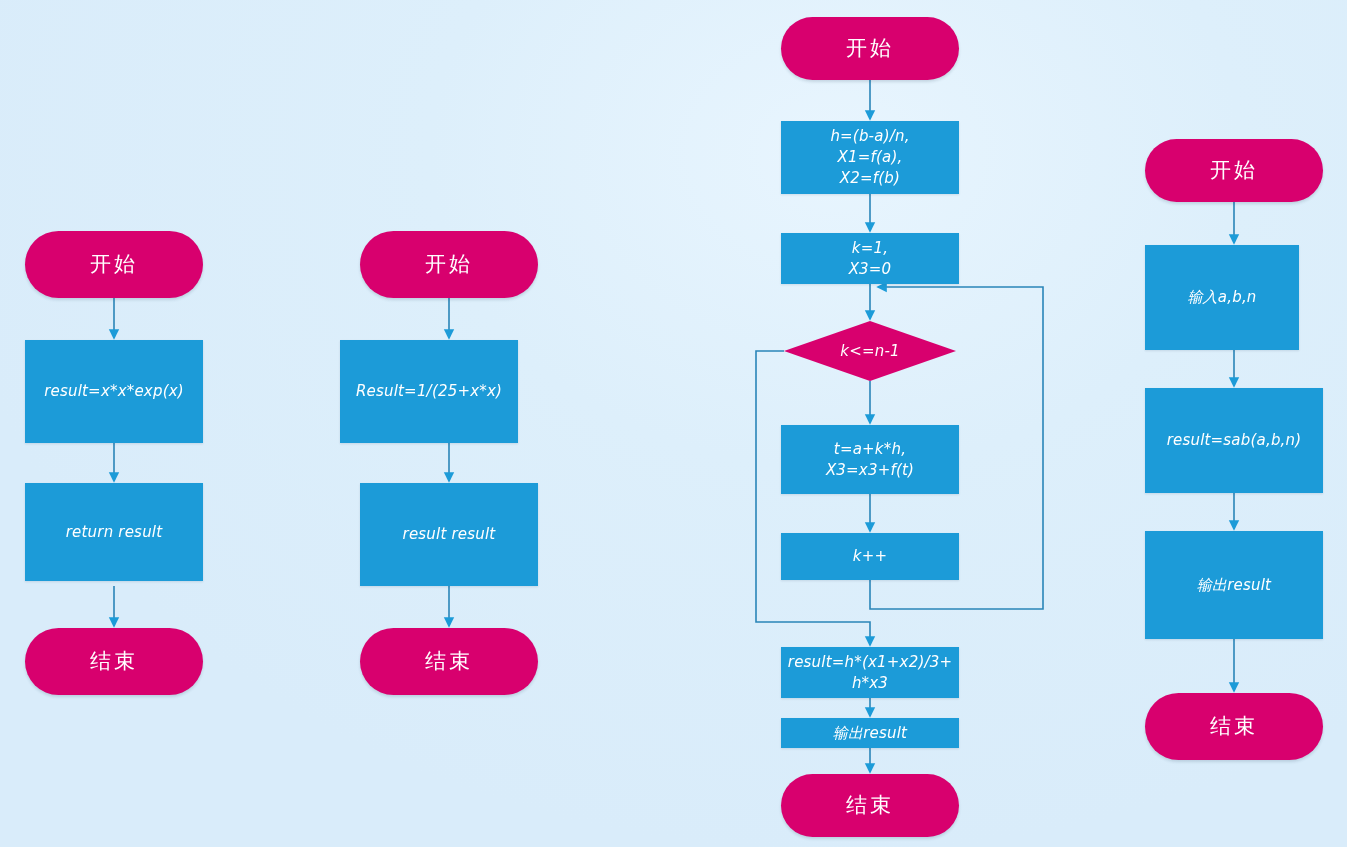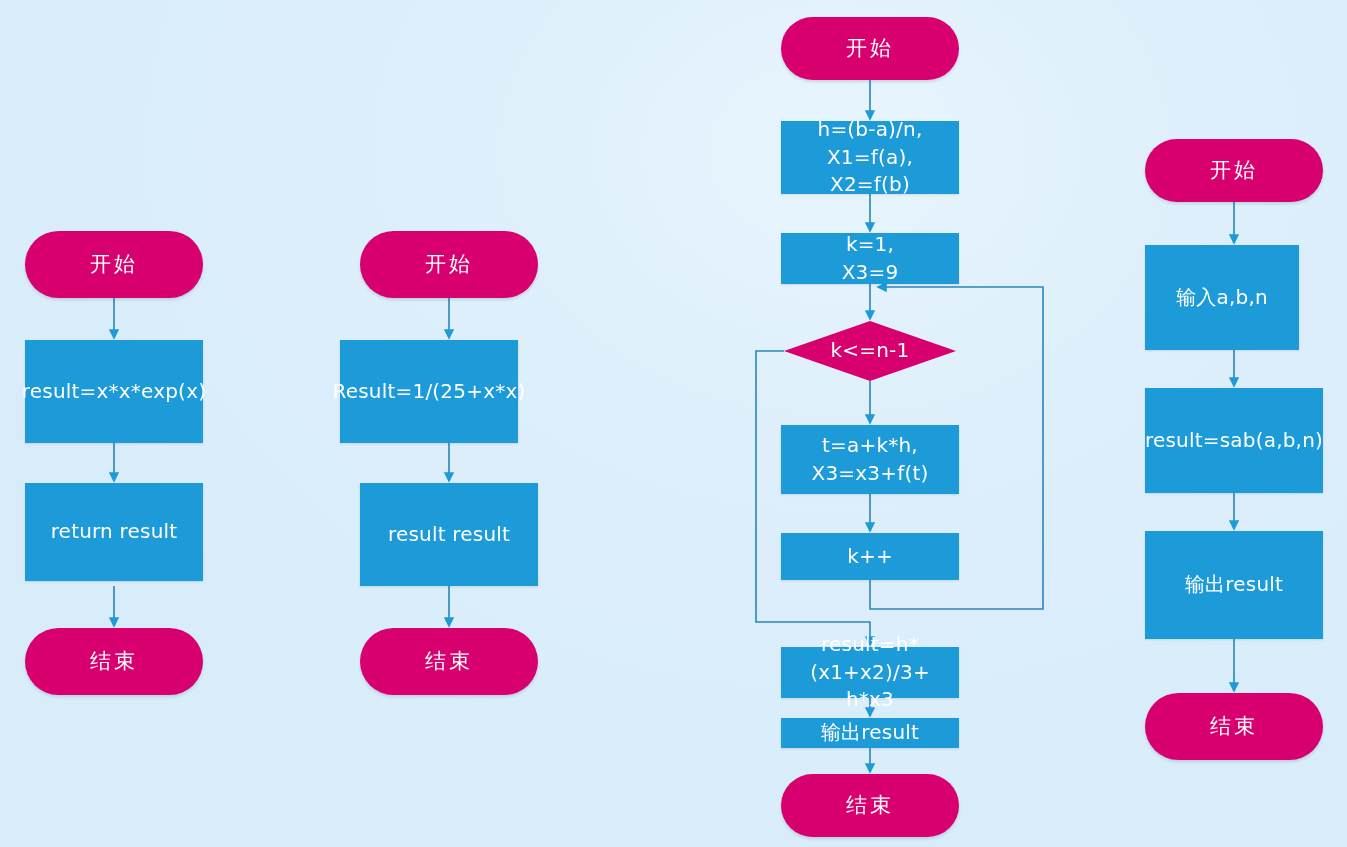--- a/index.html
+++ b/index.html
@@ -31,21 +31,22 @@
   }
   .node {
     position: absolute;
     box-sizing: border-box;
     display: flex;
     align-items: center;
     justify-content: center;
     text-align: center;
     color: #ffffff;
     font-family: "DejaVu Sans", sans-serif;
-    font-size: 20px;
+    font-style: italic;
+    font-size: 15px;
     line-height: 1.38;
     letter-spacing: 0.2px;
     white-space: pre-line;
     z-index: 3;
   }
   .node.terminal {
     background: #d8006e;
     border-radius: 34px;
     box-shadow: 0 2px 3px rgba(30,60,90,0.16);
     font-style: normal;
@@ -121,21 +122,21 @@
       <div class="node terminal" style="left: 25px; top: 628px; width: 178px; height: 67px;"><span class="label">结束</span></div>
       <div class="node terminal" style="left: 360px; top: 231px; width: 178px; height: 67px;"><span class="label">开始</span></div>
       <div class="node process" style="left: 340px; top: 340px; width: 178px; height: 103px;"><span class="label">Result=1/(25+x*x)</span></div>
       <div class="node process" style="left: 360px; top: 483px; width: 178px; height: 103px;"><span class="label">result result</span></div>
       <div class="node terminal" style="left: 360px; top: 628px; width: 178px; height: 67px;"><span class="label">结束</span></div>
       <div class="node terminal" style="left: 781px; top: 17px; width: 178px; height: 63px;"><span class="label">开始</span></div>
       <div class="node process" style="left: 781px; top: 121px; width: 178px; height: 73px;"><span class="label">h=(b-a)/n,
 X1=f(a),
 X2=f(b)</span></div>
       <div class="node process" style="left: 781px; top: 233px; width: 178px; height: 51px;"><span class="label">k=1,
-X3=9</span></div>
+X3=0</span></div>
       <div class="node decision" style="left: 784px; top: 321px; width: 172px; height: 60px;"><div class="diamond-shape"></div><span class="label diamond-label">k&lt;=n-1</span></div>
       <div class="node process" style="left: 781px; top: 425px; width: 178px; height: 69px;"><span class="label">t=a+k*h,
 X3=x3+f(t)</span></div>
       <div class="node process" style="left: 781px; top: 533px; width: 178px; height: 47px;"><span class="label">k++</span></div>
       <div class="node process" style="left: 781px; top: 647px; width: 178px; height: 51px;"><span class="label">result=h*(x1+x2)/3+
 h*x3</span></div>
       <div class="node process" style="left: 781px; top: 718px; width: 178px; height: 30px;"><span class="label">输出result</span></div>
       <div class="node terminal" style="left: 781px; top: 774px; width: 178px; height: 63px;"><span class="label">结束</span></div>
       <div class="node terminal" style="left: 1145px; top: 139px; width: 178px; height: 63px;"><span class="label">开始</span></div>
       <div class="node process" style="left: 1145px; top: 245px; width: 154px; height: 105px;"><span class="label">输入a,b,n</span></div>

